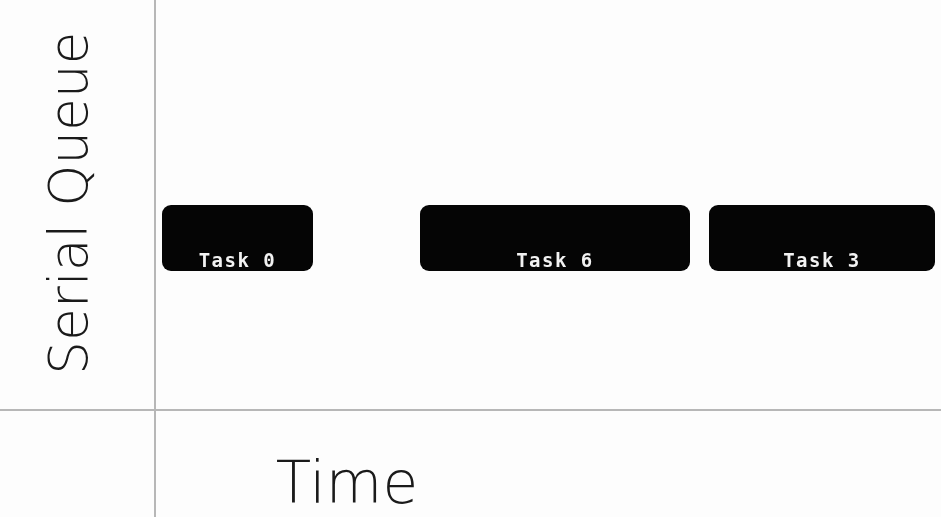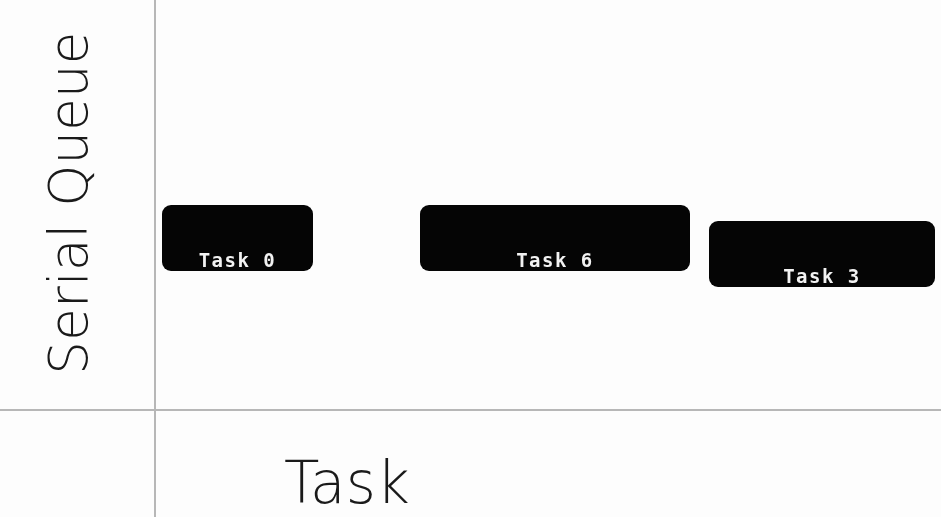--- a/index.html
+++ b/index.html
@@ -103,27 +103,27 @@
 </head>
 <body>
 
 <div id="canvas" style="background: rgb(253, 253, 253);">
 
   <div class="axis-line-vertical" style="background: rgb(183, 183, 183);"></div>
   <div class="axis-line-horizontal" style="background: rgb(183, 183, 183);"></div>
 
   <div class="y-axis-label" style="color: rgb(26, 26, 26);">Serial Queue</div>
 
-  <div class="x-axis-label" style="color: rgb(26, 26, 26);">Task</div>
+  <div class="x-axis-label" style="color: rgb(26, 26, 26);">Time</div>
 
   <div class="task-track">
     <div class="task-bar" style="left: 162px; width: 151px; top: 205px; background: rgb(5, 5, 5);">
       <span class="task-bar-label" style="color: rgb(242, 242, 242);">Task 0</span>
     </div>
     <div class="task-bar" style="left: 420px; width: 270px; top: 205px; background: rgb(5, 5, 5);">
       <span class="task-bar-label" style="color: rgb(242, 242, 242);">Task 6</span>
     </div>
-    <div class="task-bar" style="left: 709px; width: 226px; top: 221px; background: rgb(5, 5, 5);">
+    <div class="task-bar" style="left: 709px; width: 226px; top: 205px; background: rgb(5, 5, 5);">
       <span class="task-bar-label" style="color: rgb(242, 242, 242);">Task 3</span>
     </div>
   </div>
 
 </div>
 
 </body></html>

